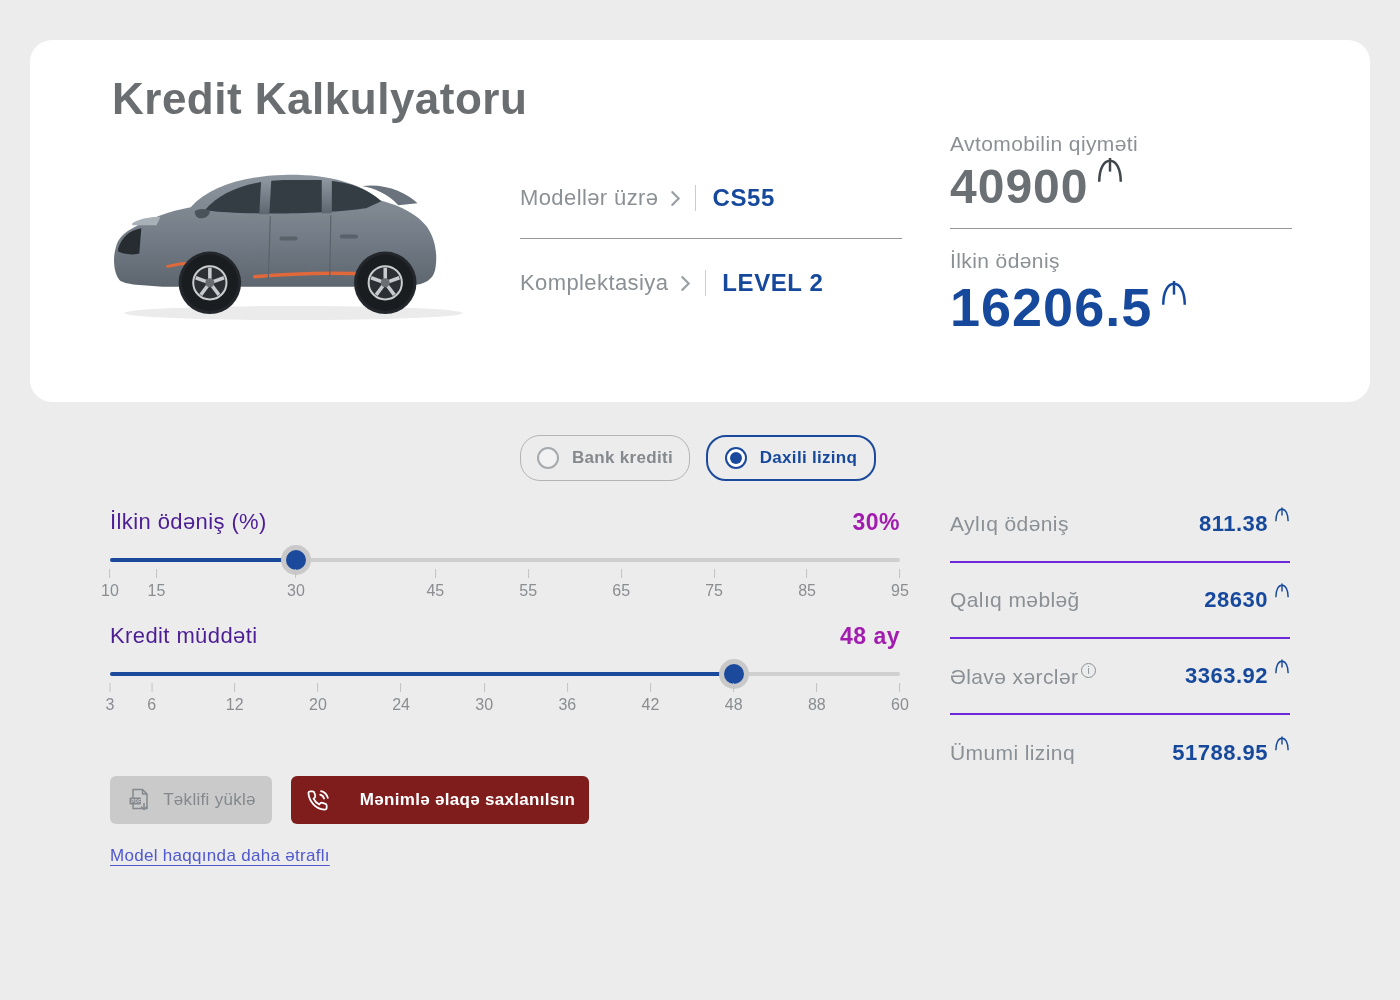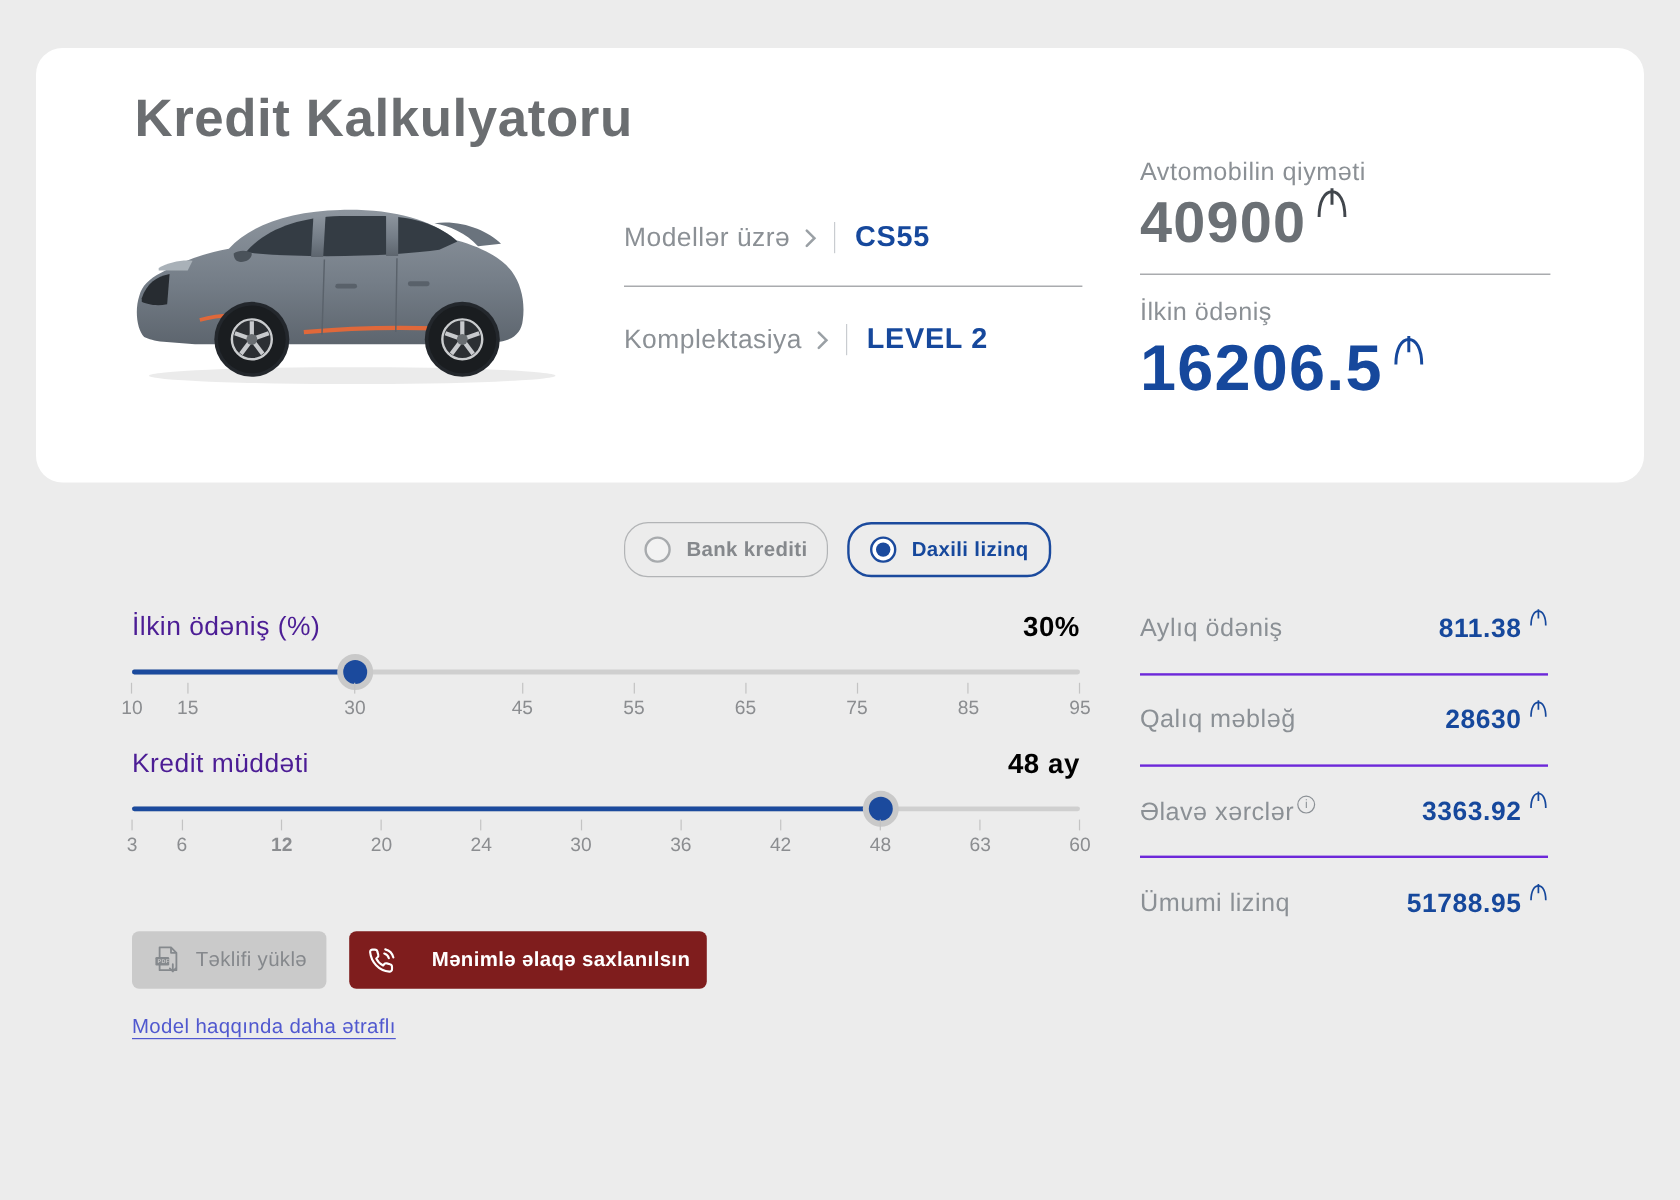--- a/index.html
+++ b/index.html
@@ -47,21 +47,21 @@
   .radio-off { border:2px solid #a7aaad; background:#f2f2f2; }
   .radio-on { border:2px solid #1b4a9d; background:#ffffff; }
   .radio-on::after { content:""; position:absolute; left:50%; top:50%; width:12px; height:12px;
                      transform:translate(-50%,-50%); border-radius:50%; background:#1b4a9d; }
 
   
   .left-col { position:absolute; left:110px; top:500px; width:790px; }
   .slider-group { position:absolute; left:0; width:790px; }
   .slider-header { display:flex; justify-content:space-between; align-items:center; height:44px; }
   .slider-label { font-size:22px; color:#4c1d95; letter-spacing:.4px; }
-  .slider-value { font-size:23px; font-weight:700; color:#000000; letter-spacing:.5px; }
+  .slider-value { font-size:23px; font-weight:700; color:#a21caf; letter-spacing:.5px; }
   .slider-track { position:relative; margin-top:14px; height:4px; background:#cfcfcf;
                   border-radius:2px; cursor:pointer; }
   .slider-fill { position:absolute; left:0; top:0; height:4px; background:#1b4a9d; border-radius:2px; }
   .slider-handle { position:absolute; top:50%; width:20px; height:20px; background:#1b4a9d;
                    border-radius:50%; transform:translate(-50%,-50%);
                    box-shadow:0 0 0 5px #c9c9c9; cursor:grab; }
   .slider-ticks { position:relative; margin-top:7px; height:36px; }
   .tick { position:absolute; transform:translateX(-50%); display:flex; flex-direction:column;
           align-items:center; }
   .tick-line { width:1px; height:9px; background:#c3c3c3; }
@@ -251,21 +251,21 @@
       </div>
       <div class="slider-ticks">
           <div class="tick" style="left: 0%;">
             <span class="tick-line"></span>
             <span class="tick-num">3</span>
           </div>
           <div class="tick" style="left: 5.26316%;">
             <span class="tick-line"></span>
             <span class="tick-num">6</span>
           </div>
-          <div class="tick" style="left: 15.7895%; font-weight: bold;">
+          <div class="tick" style="left: 15.7895%;">
             <span class="tick-line"></span>
             <span class="tick-num">12</span>
           </div>
           <div class="tick" style="left: 26.3158%;">
             <span class="tick-line"></span>
             <span class="tick-num">20</span>
           </div>
           <div class="tick" style="left: 36.8421%;">
             <span class="tick-line"></span>
             <span class="tick-num">24</span>
@@ -281,21 +281,21 @@
           <div class="tick" style="left: 68.4211%;">
             <span class="tick-line"></span>
             <span class="tick-num">42</span>
           </div>
           <div class="tick" style="left: 78.9474%;">
             <span class="tick-line"></span>
             <span class="tick-num">48</span>
           </div>
           <div class="tick" style="left: 89.4737%;">
             <span class="tick-line"></span>
-            <span class="tick-num">63</span>
+            <span class="tick-num">88</span>
           </div>
           <div class="tick" style="left: 100%;">
             <span class="tick-line"></span>
             <span class="tick-num">60</span>
           </div>
         </div>
     </div>
 
     <button class="download-btn">
       <span style="display:inline-flex;">

